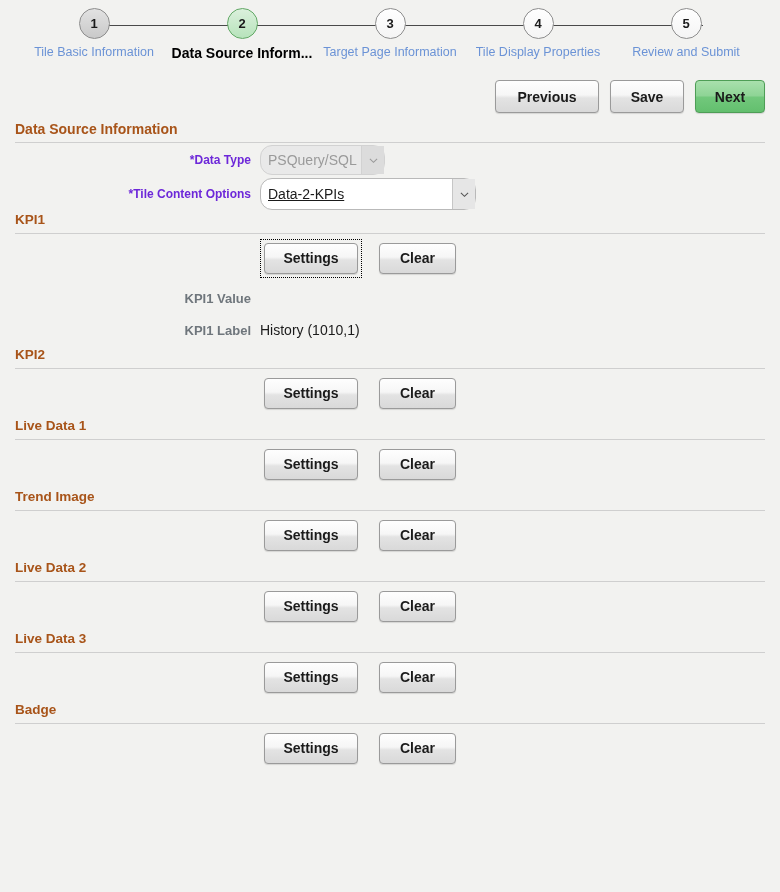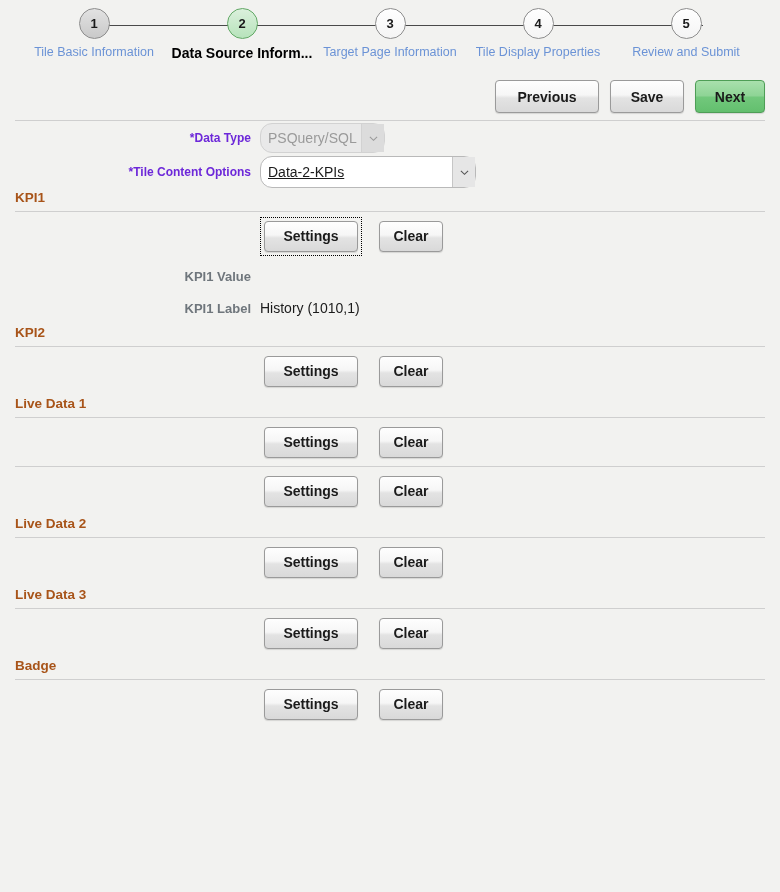--- a/index.html
+++ b/index.html
@@ -240,21 +240,21 @@
     padding: 4px;
     margin-right: 5px;
     line-height: 0;
   }
   .btn-settings {
     width: 94px;
     height: 31px;
     font-size: 14px;
   }
   .btn-clear {
-    width: 64px;
+    width: 77px;
     height: 31px;
     font-size: 14px;
   }
   .info-row {
     display: flex;
     align-items: center;
     height: 32px;
   }
   .info-label {
     width: 245px;
@@ -299,20 +299,21 @@
   </div>
 
   <div class="action-bar">
     <button class="btn btn-wide">Previous</button>
     <button class="btn btn-save">Save</button>
     <button class="btn btn-next">Next</button>
   </div>
 
   <div class="content">
 
+    <div class="section-title">Data Source Information</div>
     <div class="divider"></div>
 
     <div class="field-row">
       <div class="field-label">*Data Type</div>
       <div class="select disabled select-datatype">
         <span class="sel-text">PSQuery/SQL</span>
         <span class="sel-arrow">
           <svg class="chev" viewBox="0 0 10 10" aria-hidden="true">
               <path d="M1 3.2 L5 7 L9 3.2" fill="none" stroke="#9a9a9a" stroke-width="1.2"></path>
             </svg>
@@ -359,20 +360,21 @@
         </div>
         <div class="section-block">
           <div class="section-title sub">Live Data 1</div>
           <div class="divider"></div>
           <div class="btn-row">
             <span class="btn-plainwrap"><button class="btn btn-settings">Settings</button></span>
             <span class="btn-plainwrap"><button class="btn btn-clear">Clear</button></span>
           </div>
         </div>
         <div class="section-block">
+          <div class="section-title sub">Trend Image</div>
           <div class="divider"></div>
           <div class="btn-row">
             <span class="btn-plainwrap"><button class="btn btn-settings">Settings</button></span>
             <span class="btn-plainwrap"><button class="btn btn-clear">Clear</button></span>
           </div>
         </div>
         <div class="section-block">
           <div class="section-title sub">Live Data 2</div>
           <div class="divider"></div>
           <div class="btn-row">

